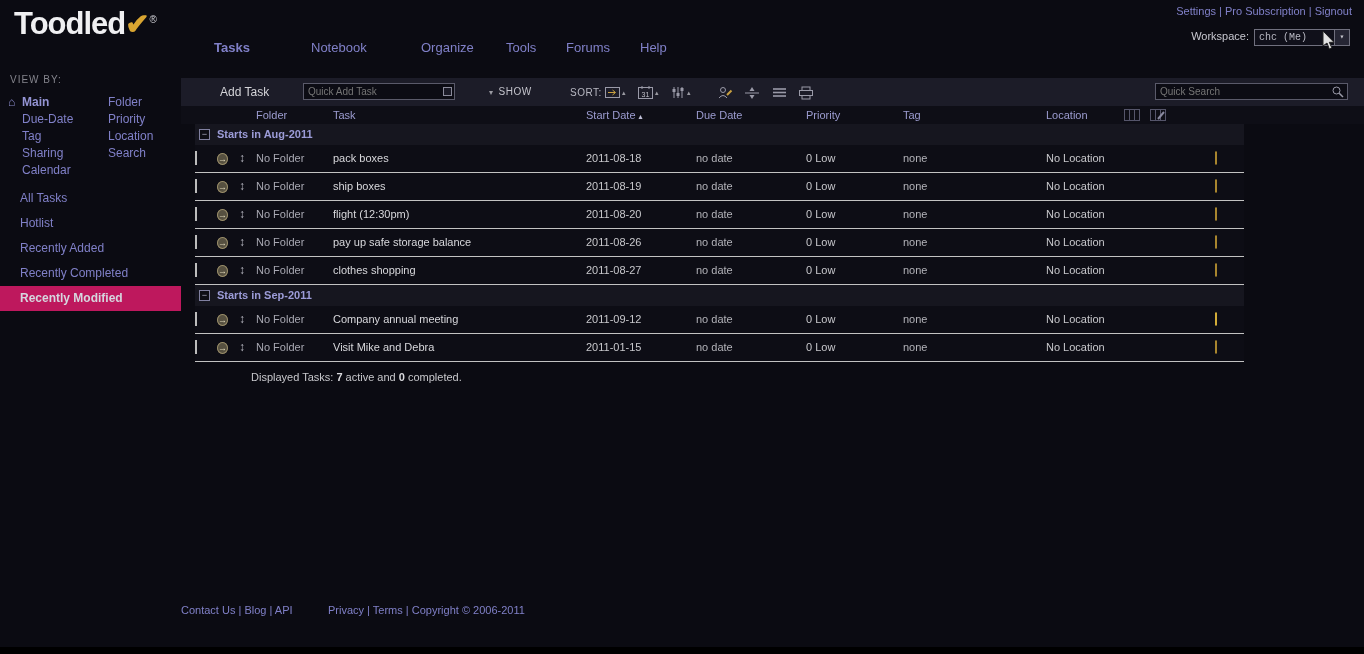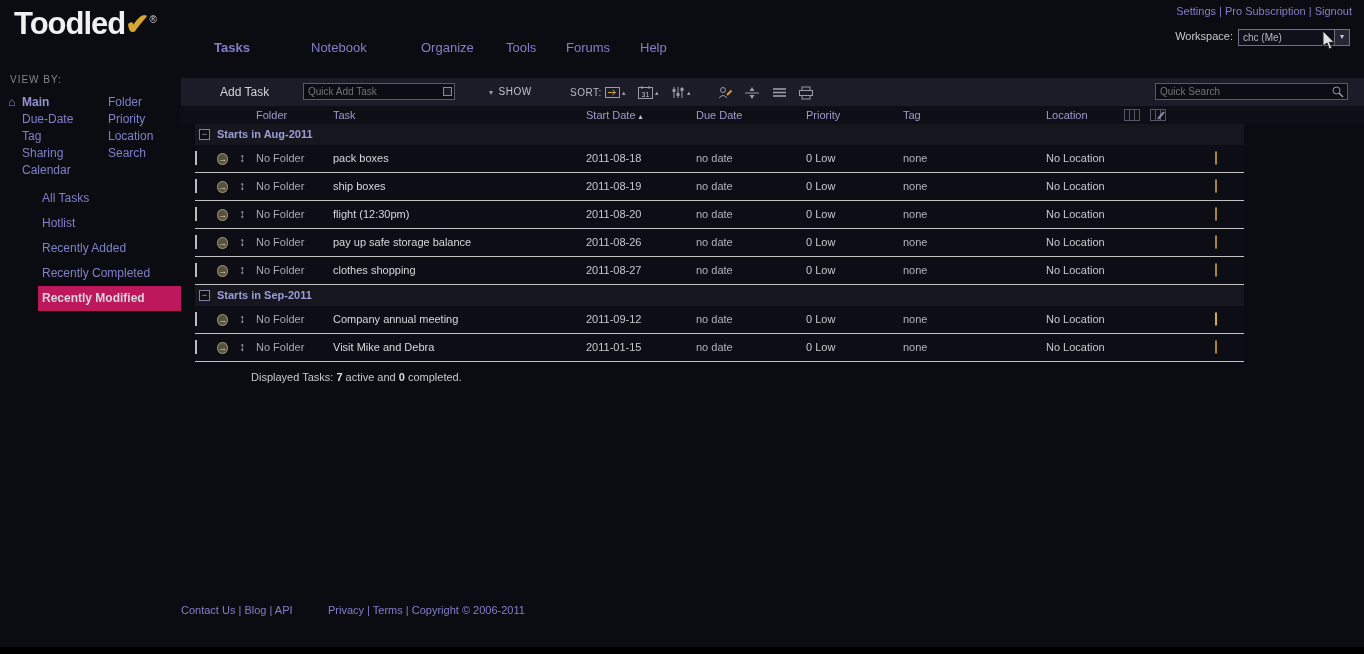--- a/index.html
+++ b/index.html
@@ -12,23 +12,23 @@
   
   .topbar { position:absolute; top:5px; right:12px; font-size:11px; color:#8080c8; white-space:pre; }
   .topbar a { color:#8080c8; }
 
   .logo { position:absolute; left:14px; top:6px; font-size:31px; font-weight:bold;
           color:#f0f0f2; letter-spacing:-1px; cursor:pointer; }
   .logo .check { color:#d9a531; font-size:29px; letter-spacing:0; }
   .logo .reg { font-size:10px; vertical-align:super; color:#cfcfd4; font-weight:normal; letter-spacing:0; }
 
   .workspace { position:absolute; top:29px; right:14px; font-size:11px; color:#c8c8d0; }
-  .ws-select { display:inline-block; width:112px; height:17px; border:1px solid #70707e; background:#10101a;
+  .ws-select { display:inline-block; width:96px; height:17px; border:1px solid #70707e; background:#10101a;
                position:relative; vertical-align:middle; margin-left:5px; font-size:10px; color:#b8b8c2;
-               line-height:15px; padding-left:4px; cursor:pointer; }
+               line-height:15px; padding-left:4px; cursor:pointer;font-family:Liberation Mono, monospace; }
   .ws-arrow { position:absolute; right:0; top:0; width:15px; height:15px; background:#262634;
               border-left:1px solid #70707e; text-align:center; line-height:14px; font-size:8px; color:#c8c8d0; }
   .cursor { position:absolute; left:1322px; top:31px; z-index:50; }
 
   
   .nav a { position:absolute; top:40px; font-size:13px; color:#8080c8; }
   .tab-tasks    { left:214px; font-weight:bold; color:#c6c6a2; }
   .tab-notebook { left:311px; }
   .tab-organize { left:421px; }
   .tab-tools    { left:506px; }
@@ -37,21 +37,21 @@
 
   
   .viewby { position:absolute; left:10px; top:74px; font-size:10px; color:#84848c; letter-spacing:1px; }
   .side-col { position:absolute; top:94px; font-size:12px; line-height:17px; }
   .side-col a { display:block; position:relative; color:#8080c8; }
   .side-col-left  { left:22px; }
   .side-col-right { left:108px; }
   .side-col a.main-link { font-weight:bold; color:#9494d4; }
   .house { position:absolute; left:-14px; top:0; color:#8a8ac8; font-size:12px; }
   .side-views { position:absolute; left:0; top:186px; width:181px; font-size:12px; }
-  .side-views a { display:block; height:25px; line-height:25px; padding-left:4px; color:#8080c8;margin-left:38px; }
+  .side-views a { display:block; height:25px; line-height:25px; padding-left:20px; color:#8080c8; }
   .side-views a.selected { background:#be185d; color:#d6d6de; font-weight:bold; }
 
   
   .main { position:absolute; left:181px; top:78px; width:1183px; }
 
   .toolbar { position:relative; height:28px; background:#1c1c28;padding-left:47px; }
   .tb-add { position:absolute; left:39px; top:7px; font-size:12px; color:#d4d4d8; cursor:pointer; }
   .tb-input { position:absolute; top:5px; height:17px; background:#0c0c14; border:1px solid #5a5a6a;
               color:#9a9aa2; font-size:10px; padding:0 16px 0 4px; font-family:inherit; }
   .tb-quickadd { left:122px; width:152px; }

